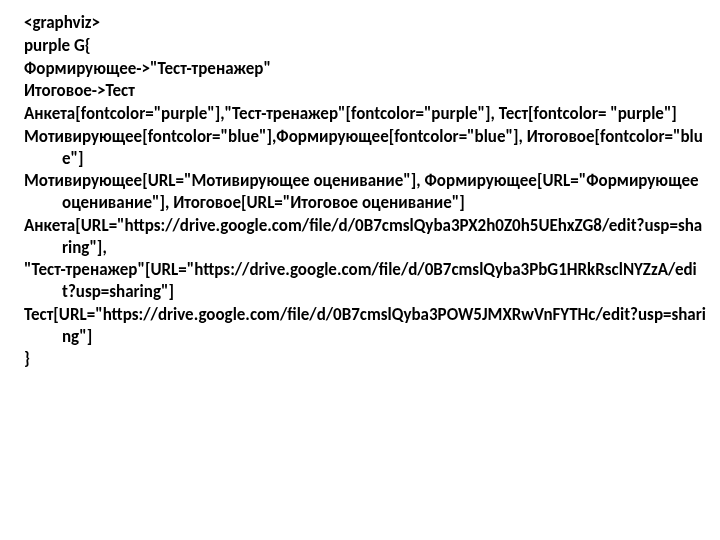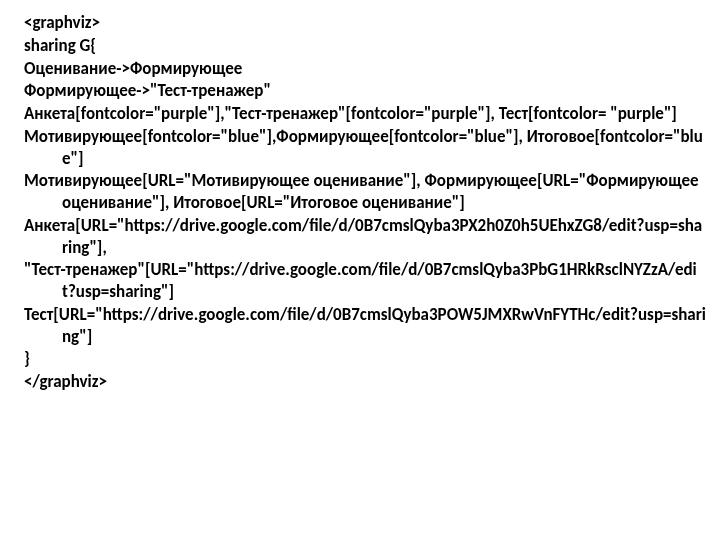--- a/index.html
+++ b/index.html
@@ -26,24 +26,23 @@
     text-indent: -38px;
     padding-left: 38px;
     margin: 0 0 1px 0;
   }
 </style>
 </head>
 <body>
 
 <div class="page">
   <p class="line">&lt;graphviz&gt;</p>
-  <p class="line">sharing G{</p>
-  <p class="line">Оценивание-&gt;Формирующее</p>
+  <p class="line">purple G{</p>
   <p class="line">Формирующее-&gt;"Тест-тренажер"</p>
+  <p class="line">Итоговое-&gt;Тест</p>
   <p class="line">Анкета[fontcolor="purple"],"Тест-тренажер"[fontcolor="purple"], Тест[fontcolor= "purple"]</p>
   <p class="line">Мотивирующее[fontcolor="blue"],Формирующее[fontcolor="blue"], Итоговое[fontcolor="blue"]</p>
   <p class="line">Мотивирующее[URL="Мотивирующее оценивание"], Формирующее[URL="Формирующее оценивание"], Итоговое[URL="Итоговое оценивание"]</p>
   <p class="line">Анкета[URL="https://drive.google.com/file/d/0B7cmslQyba3PX2h0Z0h5UEhxZG8/edit?usp=sharing"],</p>
   <p class="line">"Тест-тренажер"[URL="https://drive.google.com/file/d/0B7cmslQyba3PbG1HRkRsclNYZzA/edit?usp=sharing"]</p>
   <p class="line">Тест[URL="https://drive.google.com/file/d/0B7cmslQyba3POW5JMXRwVnFYTHc/edit?usp=sharing"]</p>
   <p class="line">}</p>
-  <p class="line">&lt;/graphviz&gt;</p>
 </div>
 
 </body></html>

